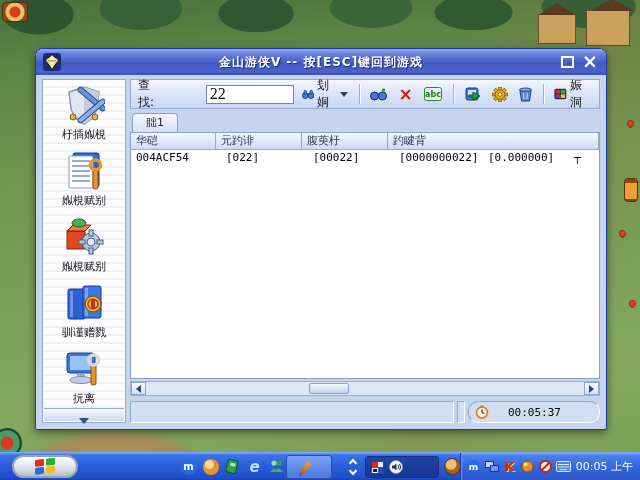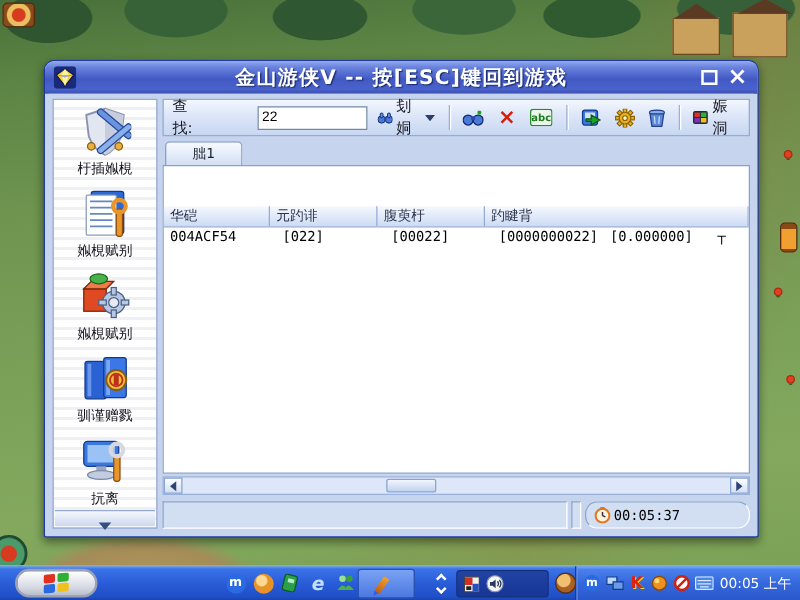--- a/index.html
+++ b/index.html
@@ -37,21 +37,21 @@
 
   
   .win { position:absolute; left:35px; top:48px; width:572px; height:382px;
     background:#c7d4ee; border:1px solid #1e3a9e; border-radius:8px 8px 2px 2px;
     box-shadow:0 3px 8px rgba(0,0,0,.45); }
   .titlebar { position:absolute; left:0; top:0; right:0; height:26px; border-radius:7px 7px 0 0;
     background:linear-gradient(180deg,#93a9ec 0%,#6a83de 18%,#4259c4 55%,#4a63cc 85%,#3a50b4 100%);
     display:flex; align-items:center; padding:0 7px; }
   .gem { width:18px; height:18px; }
   .title-text { position:absolute; left:0; right:0; text-align:center; color:#fff; font-weight:bold;
-    font-size:16px; text-shadow:1px 1px 1px #1a2a6a; letter-spacing:1px; }
+    font-size:12px; text-shadow:1px 1px 1px #1a2a6a; letter-spacing:1px; }
   .winctl { position:absolute; right:8px; top:4px; display:flex; gap:8px; align-items:center; }
   .btn-max { width:13px; height:12px; border:2px solid #fff; margin-top:2px; cursor:default; }
   .btn-close { color:#fff; font-size:19px; font-weight:bold; line-height:16px; cursor:default; }
 
   .winbody { position:absolute; left:3px; right:3px; top:26px; bottom:3px; background:#c7d4ee; }
 
   
   .sidebar { position:absolute; left:3px; top:4px; width:84px; bottom:3px;
     background:repeating-linear-gradient(180deg,#ffffff 0 6px,#eef0f4 6px 8px);
     border:1px solid #96aad2; }
@@ -62,38 +62,38 @@
     background:linear-gradient(#f4f7fd,#ccd8ee); border-top:1px solid #96aad2; text-align:center; }
   .tri-down { display:inline-block; width:0; height:0; border-left:5px solid transparent;
     border-right:5px solid transparent; border-top:6px solid #35507e; margin-top:3px; }
 
   
   .content { position:absolute; left:91px; top:4px; right:3px; bottom:3px; }
   .toolbar { position:absolute; left:0; right:0; top:0; height:30px;
     background:linear-gradient(180deg,#f3f7fe 0%,#dce6f8 45%,#c8d7f1 100%);
     border:1px solid #96aad2; display:flex; align-items:center; padding:0 7px; gap:5px; }
   .find-label { font-size:12px; color:#15151f; }
-  .find-input { width:88px; height:19px; border:1px solid #7287a8; font-size:11px;
-    padding:0 3px; font-family:Liberation Sans, sans-serif; background:#fff;margin-left:40px; }
+  .find-input { width:88px; height:19px; border:1px solid #7287a8; font-size:16px;
+    padding:0 3px; font-family:Liberation Serif, serif; background:#fff;margin-left:40px; }
   .tsep { width:1px; height:20px; background:#9fb0cc; box-shadow:1px 0 0 #fff; margin:0 3px; }
   .tbtn { display:flex; align-items:center; gap:3px; padding:2px 3px; border-radius:3px; cursor:pointer; }
   .tbtn-label { font-size:12px; color:#15151f; }
   .dd-arrow { width:0; height:0; border-left:4px solid transparent; border-right:4px solid transparent;
     border-top:5px solid #2c3e66; margin-left:2px; }
   .red-x { color:#d02010; font-weight:bold; font-size:17px; line-height:14px; }
 
   
   .tabrow { position:absolute; left:0; right:0; top:32px; height:21px; }
-  .tab { position:absolute; left:2px; top:2px; width:62px; height:19px;
+  .tab { position:absolute; left:2px; top:2px; width:46px; height:19px;
     background:linear-gradient(#f7fafe,#d3dff3); border:1px solid #8aa0cc; border-bottom:none;
     border-radius:4px 4px 0 0; text-align:center; font-size:11px; line-height:17px; color:#1a2030; cursor:pointer; }
 
   
   .tablewrap { position:absolute; left:0; right:0; top:53px; bottom:44px; background:#fff; border:1px solid #8aa0cc; overflow:hidden; }
-  .thead { display:flex; height:17px; background:linear-gradient(#f6f9fe,#ccdbf4); border-bottom:1px solid #96abd4;margin-top:32px; }
+  .thead { display:flex; height:17px; background:linear-gradient(#f6f9fe,#ccdbf4); border-bottom:1px solid #96abd4; }
   .th { border-right:1px solid #96abd4; font-size:11px; line-height:16px; padding-left:5px; color:#28344c; white-space:nowrap; overflow:hidden; cursor:pointer; }
   .trow { display:flex; height:17px; font-size:11px; line-height:16px;
     font-family:"DejaVu Sans Mono",monospace; color:#000; cursor:pointer; }
   .td { white-space:nowrap; overflow:hidden; }
   .c0{width:85px} .c1{width:87px} .c2{width:86px} .c3{width:89px} .c4{width:86px} .c5{flex:1}
   .pad5{padding-left:5px} .pad10{padding-left:10px}
 
   
   .hscroll { position:absolute; left:0; right:0; bottom:27px; height:15px; background:#dde7f7; border:1px solid #9ab0d8; }
   .sarr { position:absolute; top:0; bottom:0; width:15px; background:linear-gradient(#fdfeff,#d2dff4);
@@ -101,21 +101,21 @@
   .sarr.left{left:0} .sarr.right{right:0}
   .tri-l { width:0;height:0;border-top:4px solid transparent;border-bottom:4px solid transparent;border-right:5px solid #2c4470; }
   .tri-r { width:0;height:0;border-top:4px solid transparent;border-bottom:4px solid transparent;border-left:5px solid #2c4470; }
   .sthumb { position:absolute; left:178px; top:1px; bottom:1px; width:40px; border-radius:2px;
     background:linear-gradient(#f2f6fd,#c0d2ef); border:1px solid #86a2d8; cursor:grab; }
 
   
   .statusbar { position:absolute; left:0; right:0; bottom:0; height:22px; display:flex; gap:3px; }
   .spanel { background:#d2def2; border:1px solid; border-color:#8ea6c8 #fff #fff #8ea6c8; }
   .sp1 { flex:1; } .sp2 { width:8px; }
-  .sp3 { width:132px; display:flex; align-items:center; gap:2px; padding-left:6px;border-radius:10px; }
+  .sp3 { width:132px; display:flex; align-items:center; gap:19px; padding-left:6px;border-radius:10px; }
   .stime { font-size:11px; color:#000; font-family:"DejaVu Sans Mono",monospace; }
 
   
   .taskbar { position:absolute; left:0; bottom:0; width:640px; height:28px;
     background:linear-gradient(180deg,#6a9ef8 0%,#3a73e8 8%,#2a5cd8 50%,#2050c8 90%,#1a44b0 100%);
     border-top:1px solid #7aa6ff; }
   .start { position:absolute; left:12px; top:2px; width:66px; height:23px; border-radius:12px;
     background:linear-gradient(#ffffff,#d4d8e2 70%,#b8bece); border:2px solid #9aa2b4;
     display:flex; align-items:center; justify-content:center; cursor:pointer; }
   .ql { position:absolute; top:5px; width:17px; height:17px; display:flex; align-items:center; justify-content:center; cursor:pointer; }

